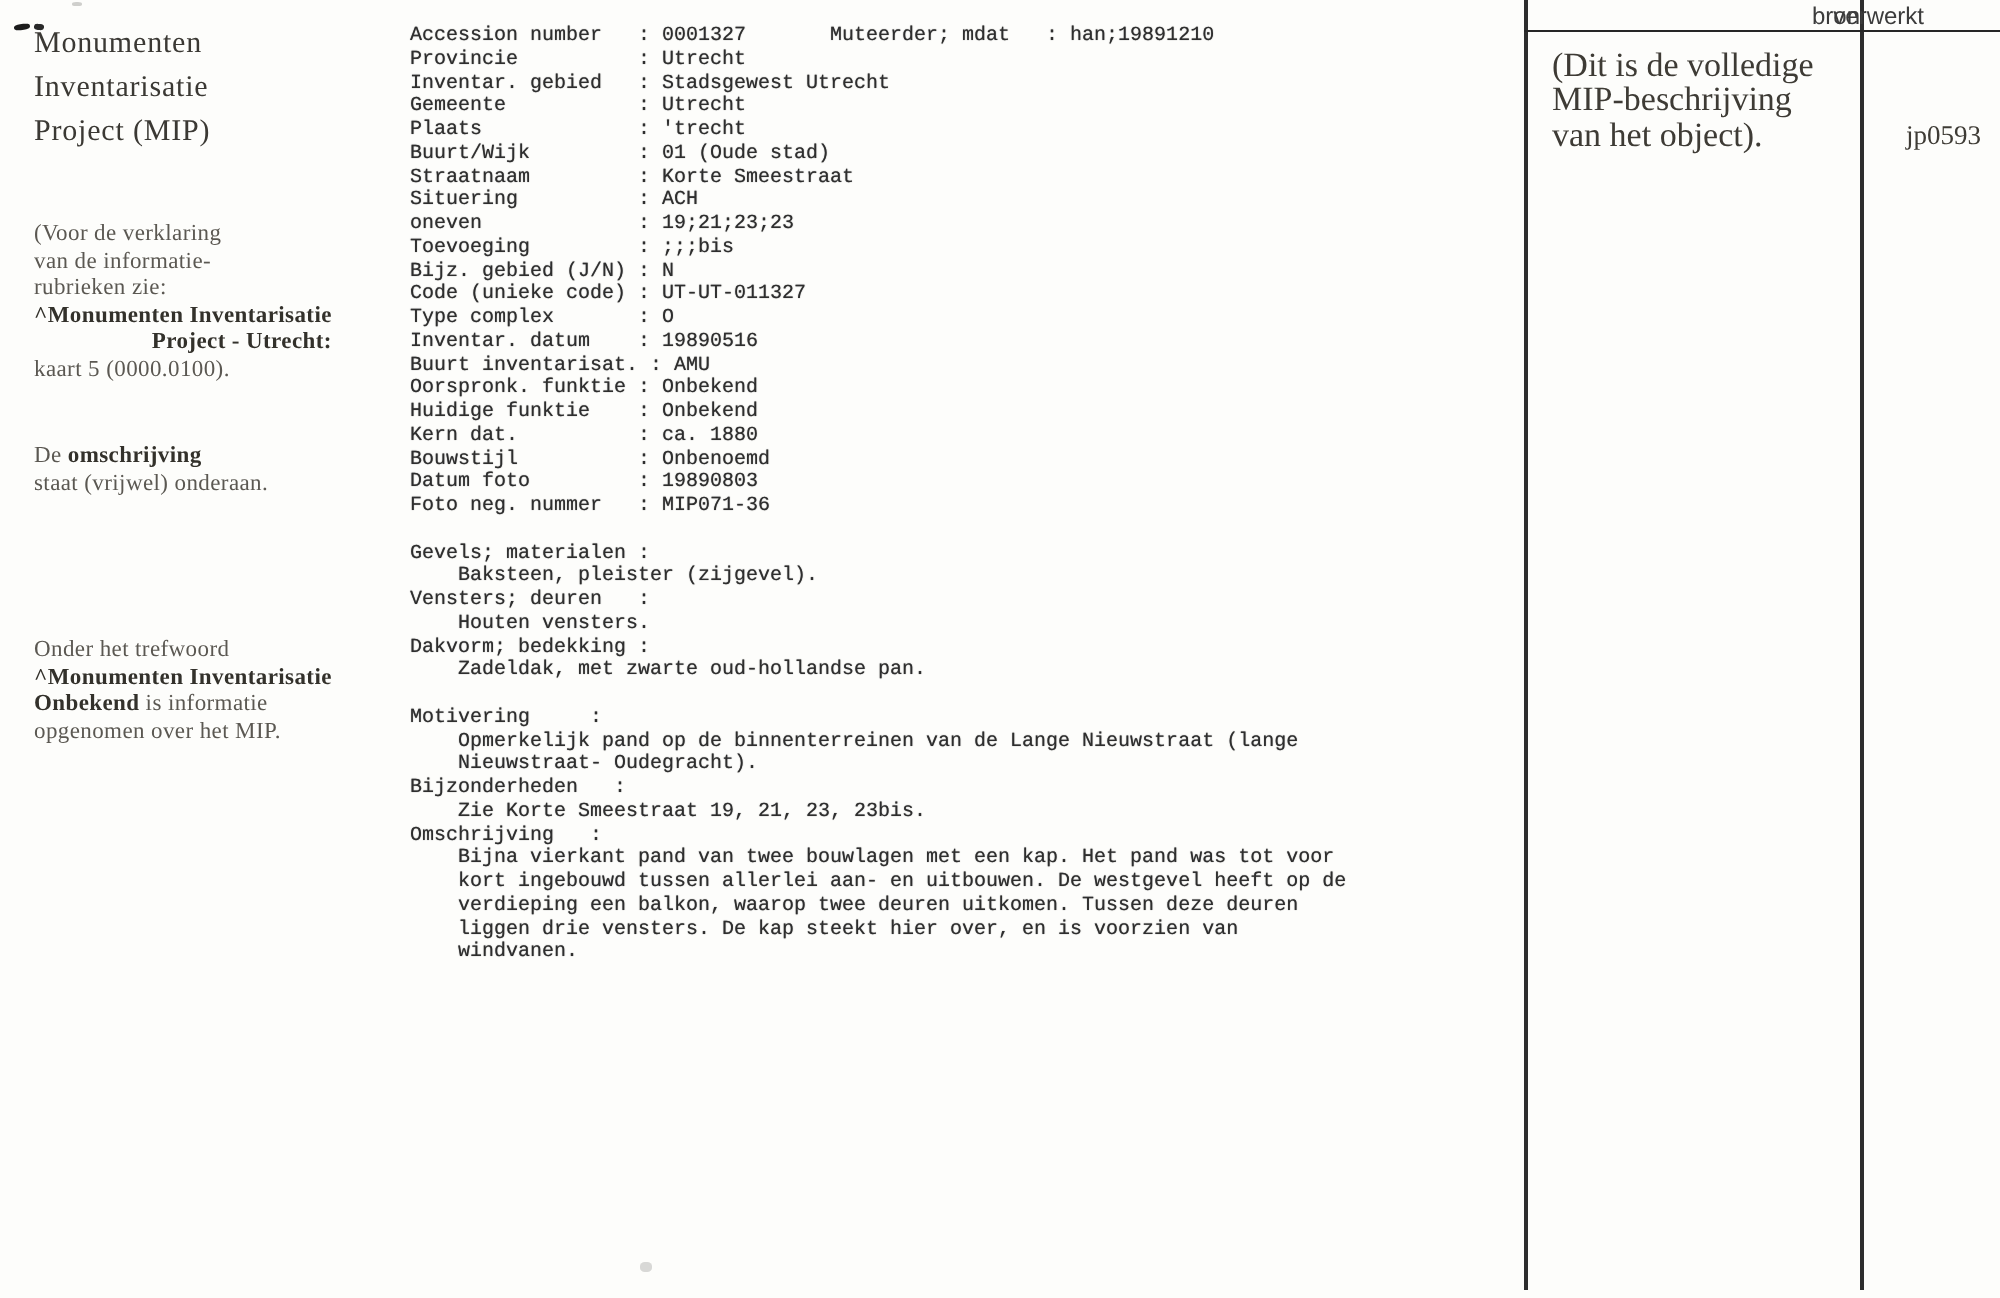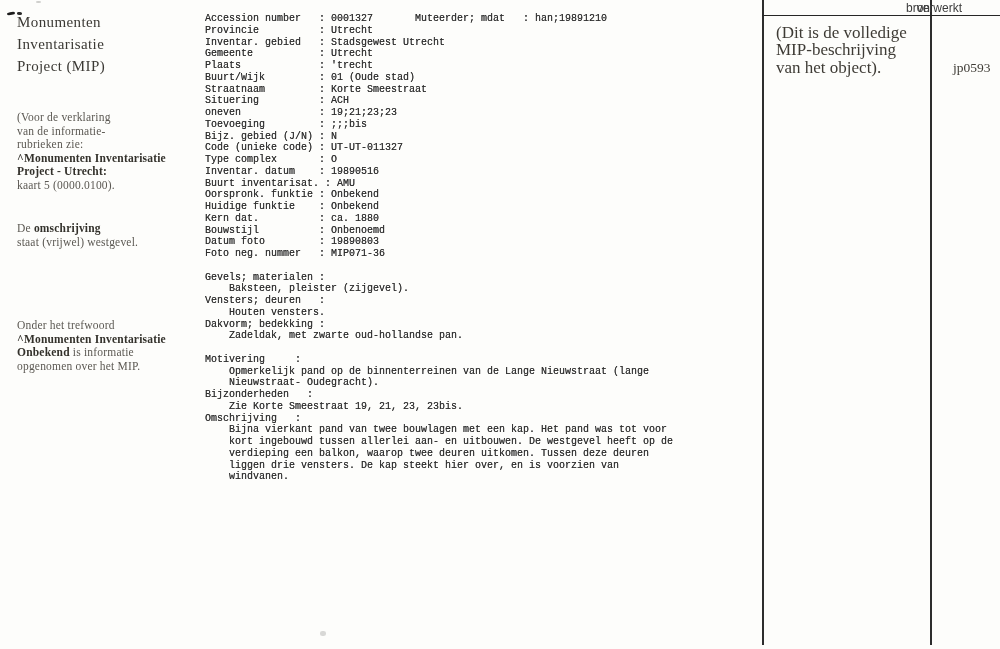--- a/index.html
+++ b/index.html
@@ -17,21 +17,21 @@
     font-family: Liberation Serif, serif;
     font-size: 15px; line-height: 22px;
     color: #3b3934; letter-spacing: 0.4px;
   }
   .note {
     position: absolute; left: 17px;
     font-family: "Liberation Serif", "DejaVu Serif", serif;
     font-size: 11.5px; line-height: 13.6px;
     color: #5b5852; letter-spacing: 0.2px;
   }
-  .note .bold { font-weight: bold; color: #33312b; }
+  .note .bold { font-weight: bold; color: #33312b; text-align: right; }
   .note1 { top: 111px; }
   .note2 { top: 222px; }
   .note3 { top: 319px; }
 
   
   .record {
     position: absolute; left: 205px; top: 13px;
     font-family: "Liberation Mono", "DejaVu Sans Mono", monospace;
     font-size: 10px; line-height: 11.75px;
     color: #2e2e2e;
@@ -88,21 +88,21 @@
   <div>(Voor de verklaring</div>
   <div>van de informatie-</div>
   <div>rubrieken zie:</div>
   <div class="bold">^Monumenten Inventarisatie</div>
   <div class="bold">Project - Utrecht:</div>
   <div>kaart 5 (0000.0100).</div>
 </div>
 
 <div class="note note2">
   <div><span>De </span><span class="bold">omschrijving</span></div>
-  <div>staat (vrijwel) westgevel.</div>
+  <div>staat (vrijwel) onderaan.</div>
 </div>
 
 <div class="note note3">
   <div>Onder het trefwoord</div>
   <div class="bold">^Monumenten Inventarisatie</div>
   <div><span class="bold">Onbekend</span><span> is informatie</span></div>
   <div>opgenomen over het MIP.</div>
 </div>
 
 <div class="record">

